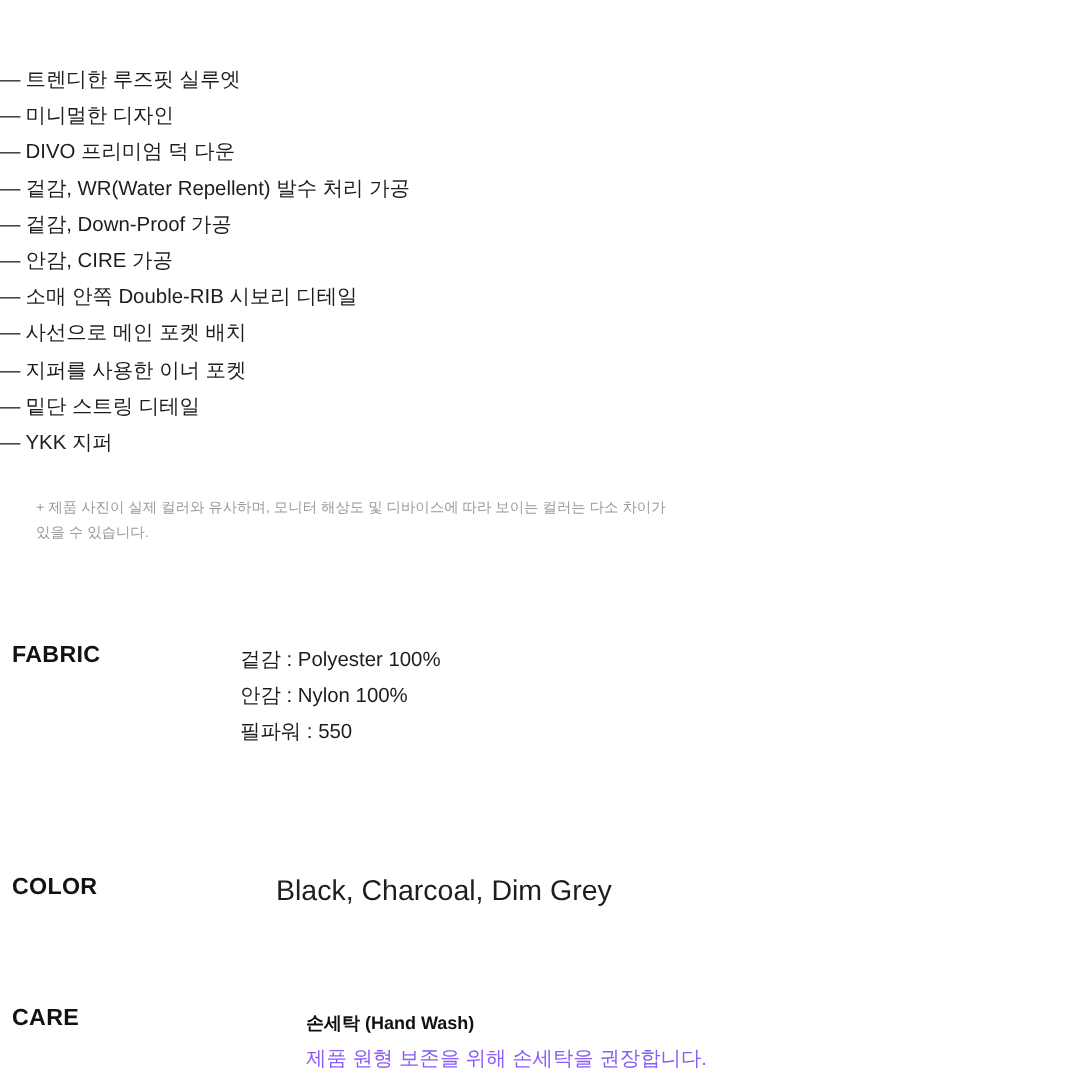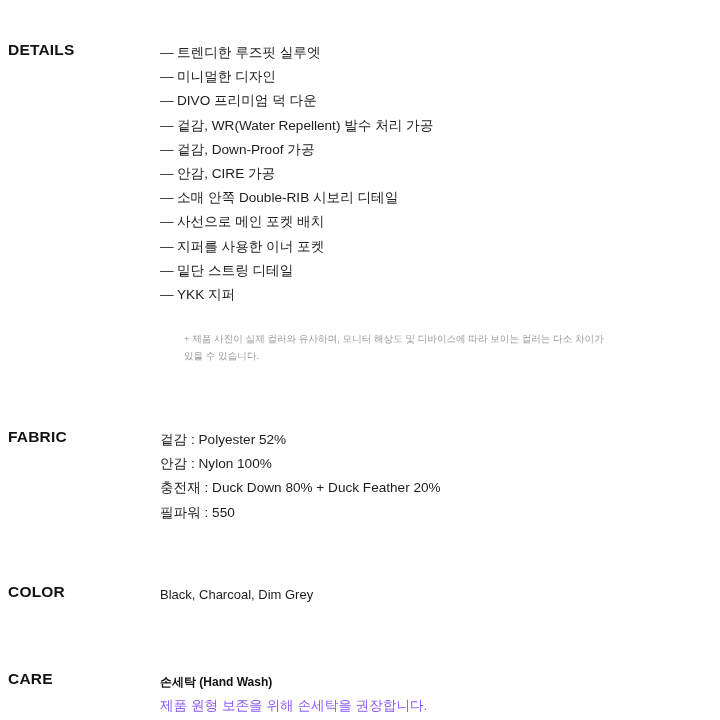--- a/index.html
+++ b/index.html
@@ -94,51 +94,52 @@
   }
 
   
   #color-section {
     position: absolute;
     left: 0;
     top: 583px;
     width: 696px;
   }
   .color-text {
-    font-size: 13px;
+    font-size: 19px;
     line-height: 24.2px;
     color: #1d1d1d;
+    margin-left: 24px;
   }
 
   
   #care-section {
     position: absolute;
     left: 0;
     top: 670px;
     width: 720px;
+    gap: 44px;
   }
   .care-title {
     font-size: 12px;
     line-height: 24.2px;
     font-weight: bold;
     color: #111111;
   }
   .care-text {
     font-size: 13.6px;
     line-height: 24.2px;
     color: #8b5cf6;
   }
 </style>
 </head>
 <body>
 
 <div class="page">
 
   <div class="section" id="details-section">
-    <div class="section-label">DETAILS</div>
     <div class="section-body">
       <ul class="detail-list">
         <li>
             <span class="dash">—</span>
             <span class="detail-text">트렌디한 루즈핏 실루엣</span>
           </li>
         <li>
             <span class="dash">—</span>
             <span class="detail-text">미니멀한 디자인</span>
           </li>
@@ -180,23 +181,22 @@
           </li>
       </ul>
       <div class="note">+ 제품 사진이 실제 컬러와 유사하며, 모니터 해상도 및 디바이스에 따라 보이는 컬러는 다소 차이가 있을 수 있습니다.</div>
     </div>
   </div>
 
   <div class="section" id="fabric-section">
     <div class="section-label">FABRIC</div>
     <div class="section-body">
       <ul class="fabric-list">
-        <li>겉감 : Polyester 52%</li>
+        <li>겉감 : Polyester 100%</li>
         <li>안감 : Nylon 100%</li>
-        <li>충전재 : Duck Down 80% + Duck Feather 20%</li>
         <li>필파워 : 550</li>
       </ul>
     </div>
   </div>
 
   <div class="section" id="color-section">
     <div class="section-label">COLOR</div>
     <div class="section-body">
       <div class="color-text">Black, Charcoal, Dim Grey</div>
     </div>

